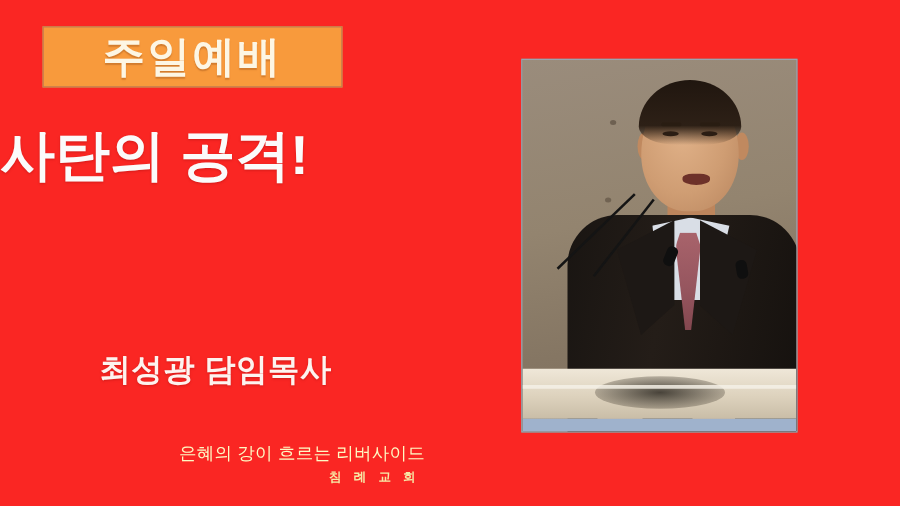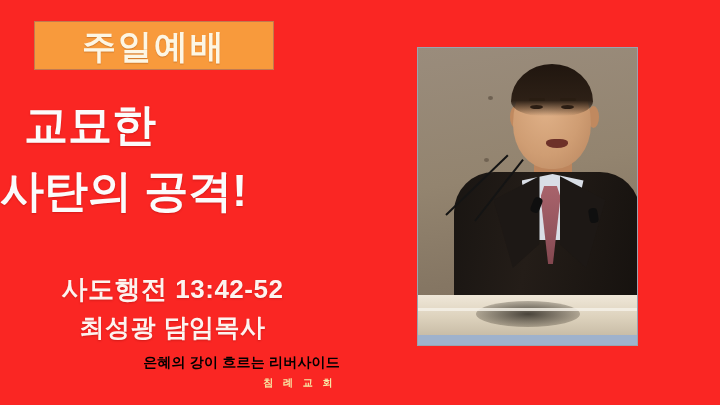--- a/index.html
+++ b/index.html
@@ -96,23 +96,23 @@
 
   
   .church-block {
     position: absolute;
     left: 0;
     top: 354px;
     width: 340px;
     text-align: right;
   }
   .church-tagline {
-    color: #000000;
+    color: #fef9c3;
     font-size: 14px;
-    font-weight: 700;
+    font-weight: 400;
     line-height: 1.25;
     letter-spacing: 0.2px;
     white-space: nowrap;
   }
   .church-name {
     color: #f7e9a6;
     font-size: 10px;
     font-weight: 700;
     line-height: 1.25;
     letter-spacing: 3.5px;
@@ -428,26 +428,24 @@
 </head>
 <body>
 
 <div id="slide">
 
   <div class="service-banner">
     <span class="service-banner-label">주일예배</span>
   </div>
 
   <div class="sermon-title">
-    <div class="sermon-title-line sermon-title-line-1">교묘한</div>
     <div class="sermon-title-line sermon-title-line-2">사탄의 공격!</div>
   </div>
 
   <div class="sermon-meta">
-    <div class="scripture-reference">사도행전 13:42-52</div>
     <div class="preacher-name">최성광 담임목사</div>
   </div>
 
   <div class="church-block">
     <div class="church-tagline">은혜의 강이 흐르는 리버사이드</div>
     <div class="church-name">침 례 교 회</div>
   </div>
 
   <div class="preacher-photo">
     <div class="photo-scene"></div>

